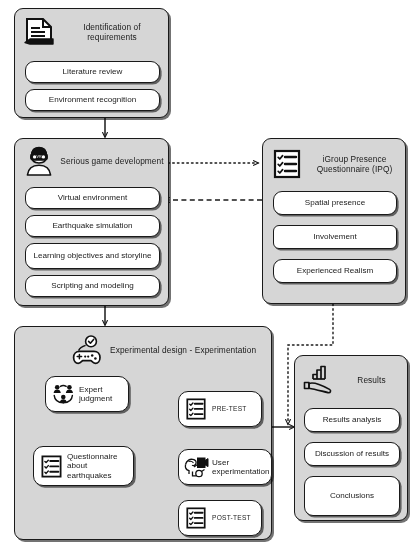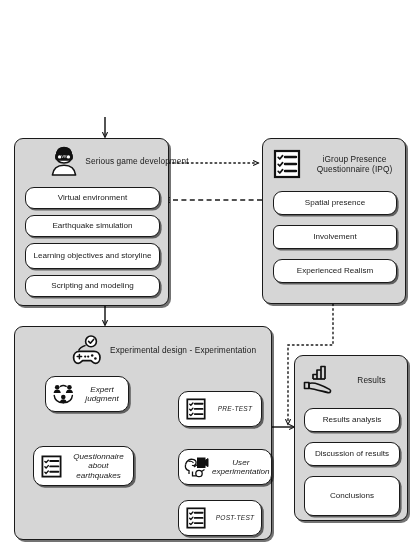--- a/index.html
+++ b/index.html
@@ -23,21 +23,21 @@
         border-radius:9px;box-sizing:border-box;display:flex;align-items:center;
         justify-content:center;box-shadow:1.6px 1.6px 0 rgba(0,0,0,.55);}
   .item span.lbl{font-size:8.1px;line-height:9.6px;text-align:center;padding:0 4px;}
 
   
   .node{position:absolute;background:#ffffff;border:1.6px solid #1a1a1a;
         border-radius:10px;box-sizing:border-box;display:flex;align-items:center;
         box-shadow:1.8px 1.8px 0 rgba(0,0,0,.55);}
   .node .nico{width:26px;height:26px;flex:0 0 26px;margin-left:4px;
               display:flex;align-items:center;justify-content:center;}
-  .node .lbl{flex:1;font-size:8.1px;line-height:9.4px;text-align:center;padding:0 3px;font-style:italic;}
+  .node .lbl{flex:1;font-size:8.1px;line-height:9.4px;padding:0 3px;}
   .node .lbl.small{font-size:6.6px;letter-spacing:.25px;}
 
   svg.glyph{display:block;overflow:visible;}
   #wires{position:absolute;left:0;top:0;pointer-events:none;}
 </style>
 </head>
 <body>
 
 <div id="canvas">
 
@@ -66,23 +66,42 @@
 
     <path d="M133,464 L152,464 L152,408 L177,408" fill="none" stroke="#1a1a1a" stroke-width="1.3" stroke-dasharray="3.4 2.8" marker-end="url(#ah)"></path>
 
     <path d="M152,464 L152,516 L177,516" fill="none" stroke="#1a1a1a" stroke-width="1.3" stroke-dasharray="3.4 2.8" marker-end="url(#ah)"></path>
 
     <path d="M213,427 L213,448" fill="none" stroke="#1a1a1a" stroke-width="1.4" marker-end="url(#ah)"></path>
 
     <path d="M213,484 L213,500" fill="none" stroke="#1a1a1a" stroke-width="1.4" marker-end="url(#ah)"></path>
   </svg>
 
+  <div class="stage" style="left:14px;top:8px;width:155px;height:110px;">
+    <div class="stage-head" style="height:46px;">
+      <div class="stage-ico">
+        <svg class="glyph" width="32" height="30" viewBox="0 0 32 30">
+          <path d="M4,2 H20 L28,10 V24 H4 Z" fill="#fff" stroke="#111" stroke-width="2"></path>
+          <path d="M20,2 V10 H28" fill="none" stroke="#111" stroke-width="2"></path>
+          <path d="M8,11 H17 M8,15 H22 M8,19 H22" stroke="#111" stroke-width="2" fill="none"></path>
+          <path d="M2,25.5 L7,22 L30,22 L30,27 L7,27 Z" fill="#111" stroke="#111" stroke-width="1.4" stroke-linejoin="round"></path>
+        </svg>
+      </div>
+      <div class="stage-title">Identification of requirements</div>
+    </div>
+    <div class="item" style="left:10px;top:52px;width:135px;height:22px;">
+      <span class="lbl">Literature review</span>
+    </div>
+    <div class="item" style="left:10px;top:80px;width:135px;height:22px;">
+      <span class="lbl">Environment recognition</span>
+    </div>
+  </div>
 
   <div class="stage" style="left:14px;top:138px;width:155px;height:168px;">
-    <div class="stage-head" style="height:44px;margin-left:25px;">
+    <div class="stage-head" style="height:44px;">
       <div class="stage-ico">
         <svg class="glyph" width="32" height="32" viewBox="0 0 32 32">
           <path d="M16,3 C21,3 23.5,6 23.5,10.5 C23.5,15 21,18 16,18 C11,18 8.5,15 8.5,10.5
                    C8.5,6 11,3 16,3 Z" fill="#fff" stroke="#111" stroke-width="1.6"></path>
           <path d="M8.6,8.4 C9.5,4.2 12.2,2.4 16,2.4 C19.8,2.4 22.5,4.2 23.4,8.4 Z" fill="#111" stroke="#111" stroke-width="1.2" stroke-linejoin="round"></path>
           <rect x="7.6" y="8.6" width="16.8" height="6.6" rx="2" fill="#111" stroke="#111" stroke-width="1"></rect>
           <circle cx="11.6" cy="11.9" r="1.7" fill="#fff"></circle>
           <circle cx="20.4" cy="11.9" r="1.7" fill="#fff"></circle>
           <text x="16" y="13.3" font-size="3.6" fill="#fff" text-anchor="middle" font-family="Liberation Sans, sans-serif">VR</text>
           <path d="M4.4,30 C5.2,23.4 10,20.2 16,20.2 C22,20.2 26.8,23.4 27.6,30 Z" fill="#fff" stroke="#111" stroke-width="1.6" stroke-linejoin="round"></path>

